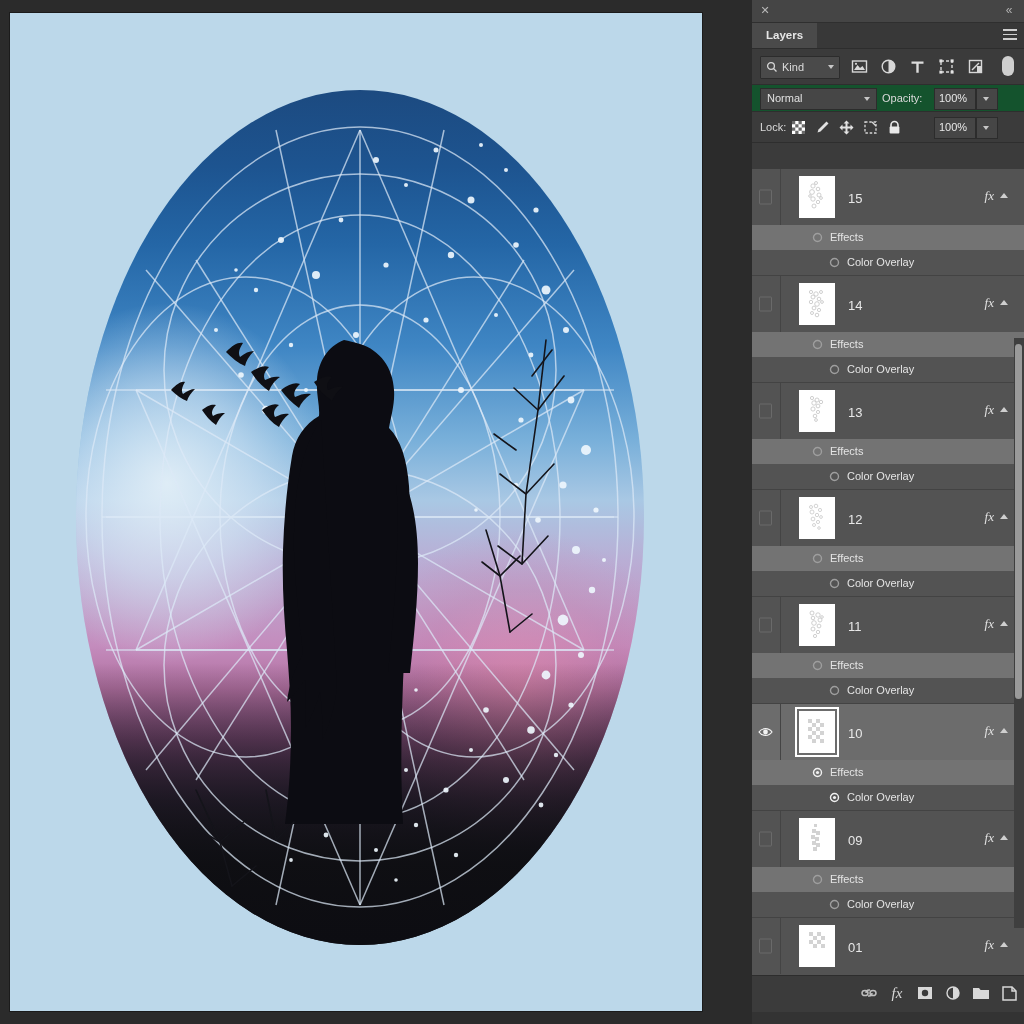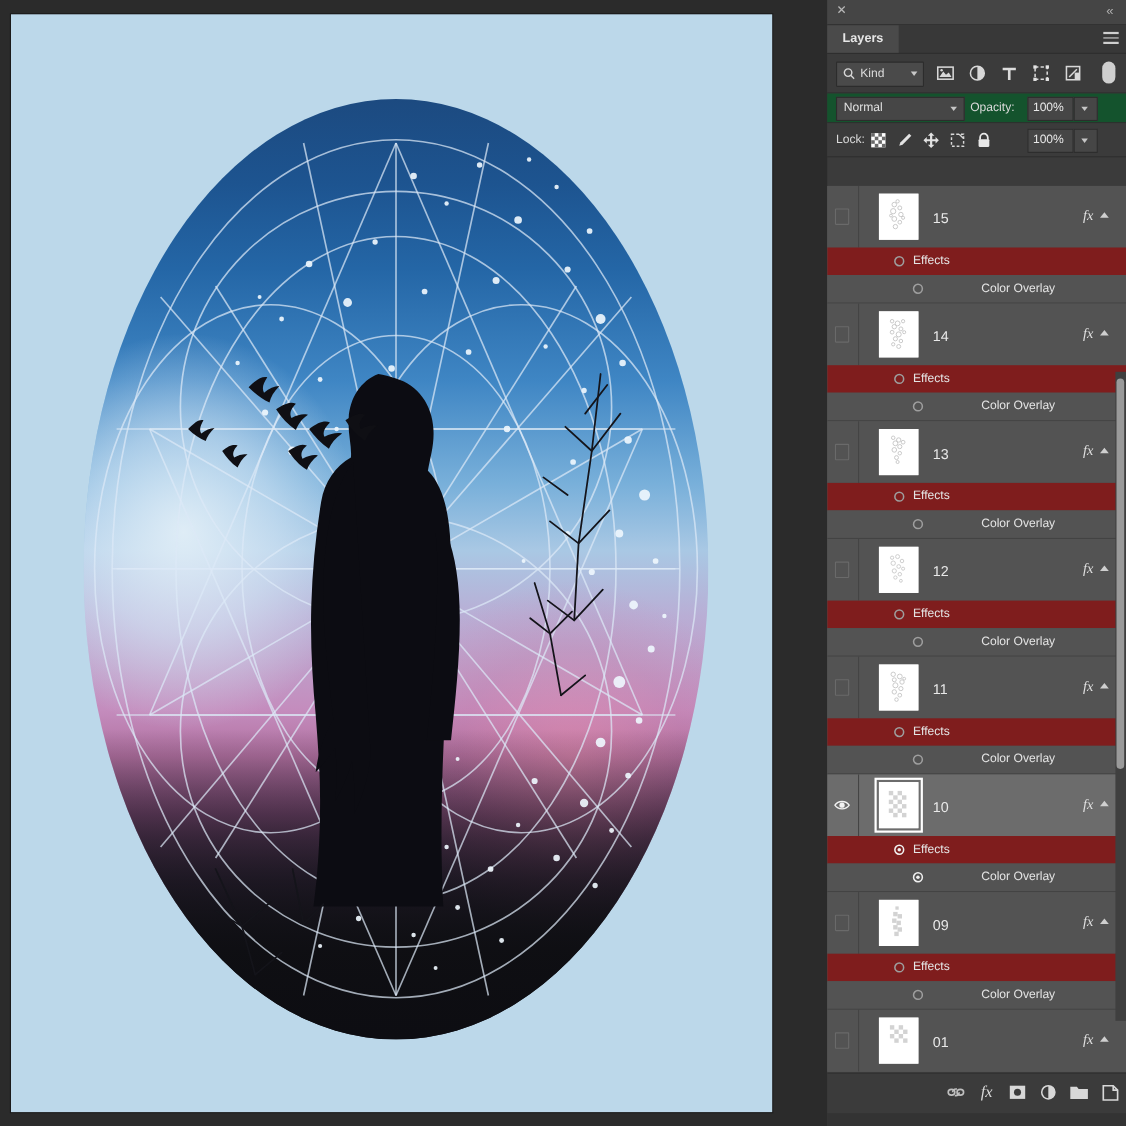--- a/index.html
+++ b/index.html
@@ -182,29 +182,29 @@
   .thumb-sel{
     position:absolute;left:43px;top:3px;width:44px;height:50px;
     border:2px solid #ffffff;box-sizing:border-box;
   }
   .layer-name{position:absolute;left:96px;top:22px;font-size:13px;color:#e8e8e8;}
   .fx-mark{position:absolute;right:30px;top:19px;font-size:13px;font-style:italic;color:#e0e0e0;font-family:"Liberation Serif",serif;}
   .fx-caret{position:absolute;right:16px;top:24px;width:0;height:0;
     border-left:4px solid transparent;border-right:4px solid transparent;border-bottom:5px solid #cfcfcf;cursor:pointer;}
 
   .effects-row{
-    position:relative;height:25px;background:#7f1d1d;
+    position:relative;height:25px;background:#737373;
   }
   .effects-eye{position:absolute;left:60px;top:7px;width:11px;height:11px;}
   .effects-label{position:absolute;left:78px;top:6px;font-size:11px;color:#e4e4e4;}
   .overlay-row{
     position:relative;height:25px;background:#535353;border-bottom:1px solid #434343;
   }
   .overlay-eye{position:absolute;left:77px;top:7px;width:11px;height:11px;}
-  .overlay-label{position:absolute;left:95px;top:6px;font-size:11px;color:#e4e4e4;margin-left:45px;}
+  .overlay-label{position:absolute;left:95px;top:6px;font-size:11px;color:#e4e4e4;}
 
   .scrollbar-track{
     position:absolute;right:0;top:169px;width:10px;bottom:48px;background:#3f3f3f;
   }
   .scrollbar-thumb{
     position:absolute;right:2px;top:6px;width:7px;height:355px;border-radius:4px;
     background:#9a9a9a;cursor:pointer;
   }
 
   .panel-bottom{

